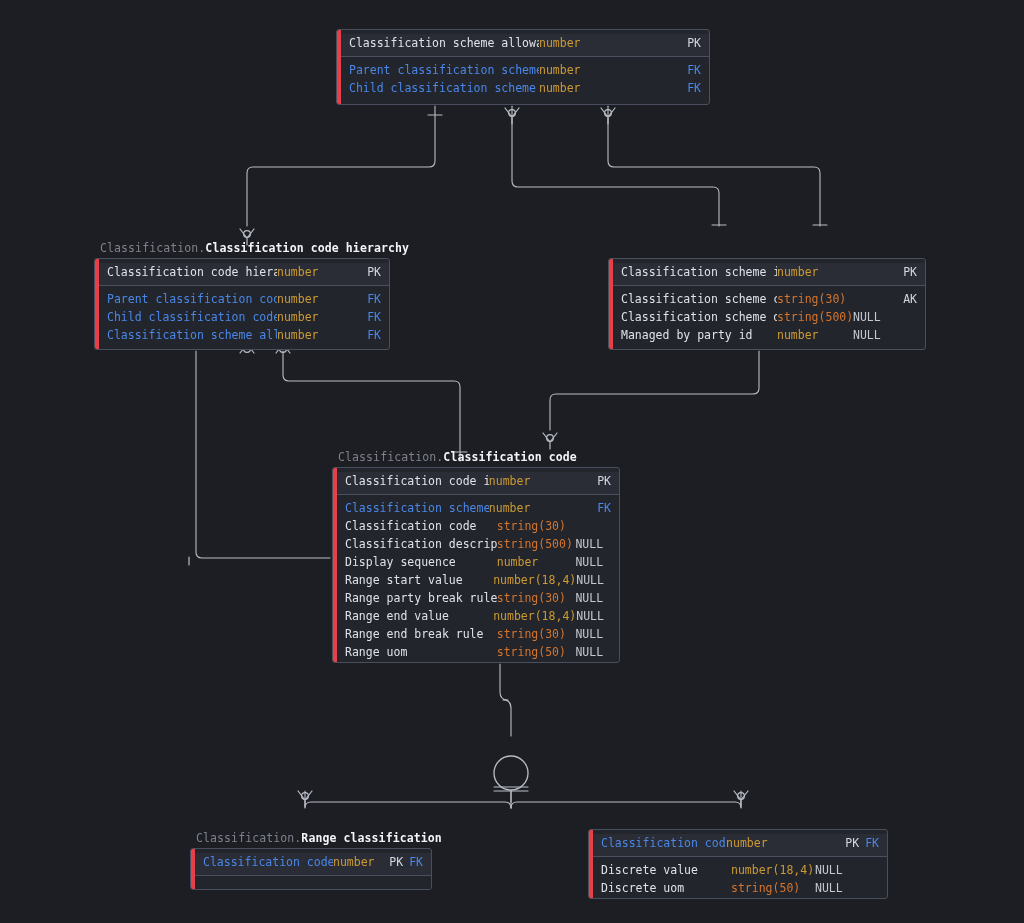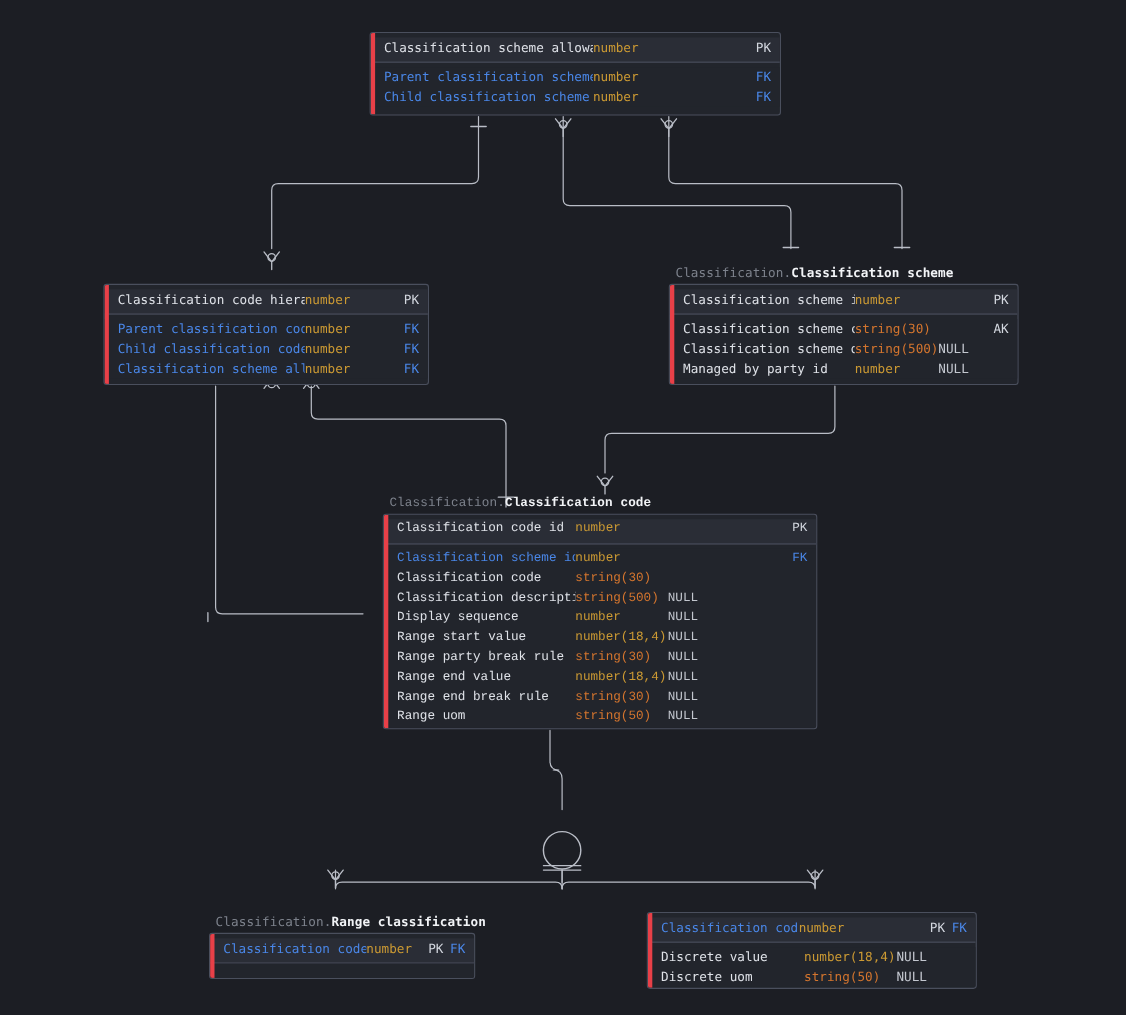--- a/index.html
+++ b/index.html
@@ -172,20 +172,21 @@
             </div>
             <div class="attr pad-bot">
               <span class="a-name fk" style="width: 190px;">Child classification scheme id</span>
               <span class="a-type" style="width: 72px;">number</span>
               <span class="a-key fkk" style="flex: 1 1 0%; text-align: right;">FK</span>
             </div>
           </div>
         </div>
       </div>
       <div class="entity" style="left: 94px; top: 258px; width: 296px;">
+        <div class="entity-title"><span class="ent-schema">Classification.</span><span class="ent-name">Classification code hierarchy</span></div>
         <div class="entity-box" style="height: 92px;">
           <div class="accent"></div>
           <div class="pk-section">
             <div class="attr pad-top pad-bot">
               <span class="a-name" style="width: 170px;">Classification code hierarchy …</span>
               <span class="a-type" style="width: 56px;">number</span>
               <span class="a-key" style="flex: 1 1 0%; text-align: right;">PK</span>
             </div>
           </div>
           <div class="attr-section">
@@ -201,21 +202,20 @@
             </div>
             <div class="attr pad-bot">
               <span class="a-name fk" style="width: 170px;">Classification scheme allowabl…</span>
               <span class="a-type" style="width: 56px;">number</span>
               <span class="a-key fkk" style="flex: 1 1 0%; text-align: right;">FK</span>
             </div>
           </div>
         </div>
       </div>
       <div class="entity" style="left: 608px; top: 258px; width: 318px;">
-        <div class="entity-title"><span class="ent-schema">Classification.</span><span class="ent-name">Classification scheme</span></div>
         <div class="entity-box" style="height: 92px;">
           <div class="accent"></div>
           <div class="pk-section">
             <div class="attr pad-top pad-bot">
               <span class="a-name" style="width: 156px;">Classification scheme id</span>
               <span class="a-type" style="width: 76px;">number</span>
               <span class="a-null" style="width: 38px;"></span>
               <span class="a-key" style="flex: 1 1 0%; text-align: right;">PK</span>
             </div>
           </div>
@@ -234,21 +234,21 @@
             </div>
             <div class="attr pad-bot">
               <span class="a-name" style="width: 156px;">Managed by party id</span>
               <span class="a-type" style="width: 76px;">number</span>
               <span class="a-null" style="width: 38px;">NULL</span>
               <span class="a-key" style="flex: 1 1 0%; text-align: right;"></span>
             </div>
           </div>
         </div>
       </div>
-      <div class="entity" style="left: 348px; top: 467px; width: 395px; font-family: Liberation Mono, monospace;">
+      <div class="entity" style="left: 332px; top: 467px; width: 288px;">
         <div class="entity-title"><span class="ent-schema">Classification.</span><span class="ent-name">Classification code</span></div>
         <div class="entity-box" style="height: 196px;">
           <div class="accent"></div>
           <div class="pk-section">
             <div class="attr pad-top pad-bot">
               <span class="a-name" style="width: 162px;">Classification code id</span>
               <span class="a-type" style="width: 84px;">number</span>
               <span class="a-null" style="width: 38px;"></span>
               <span class="a-key" style="flex: 1 1 0%; text-align: right;">PK</span>
             </div>

